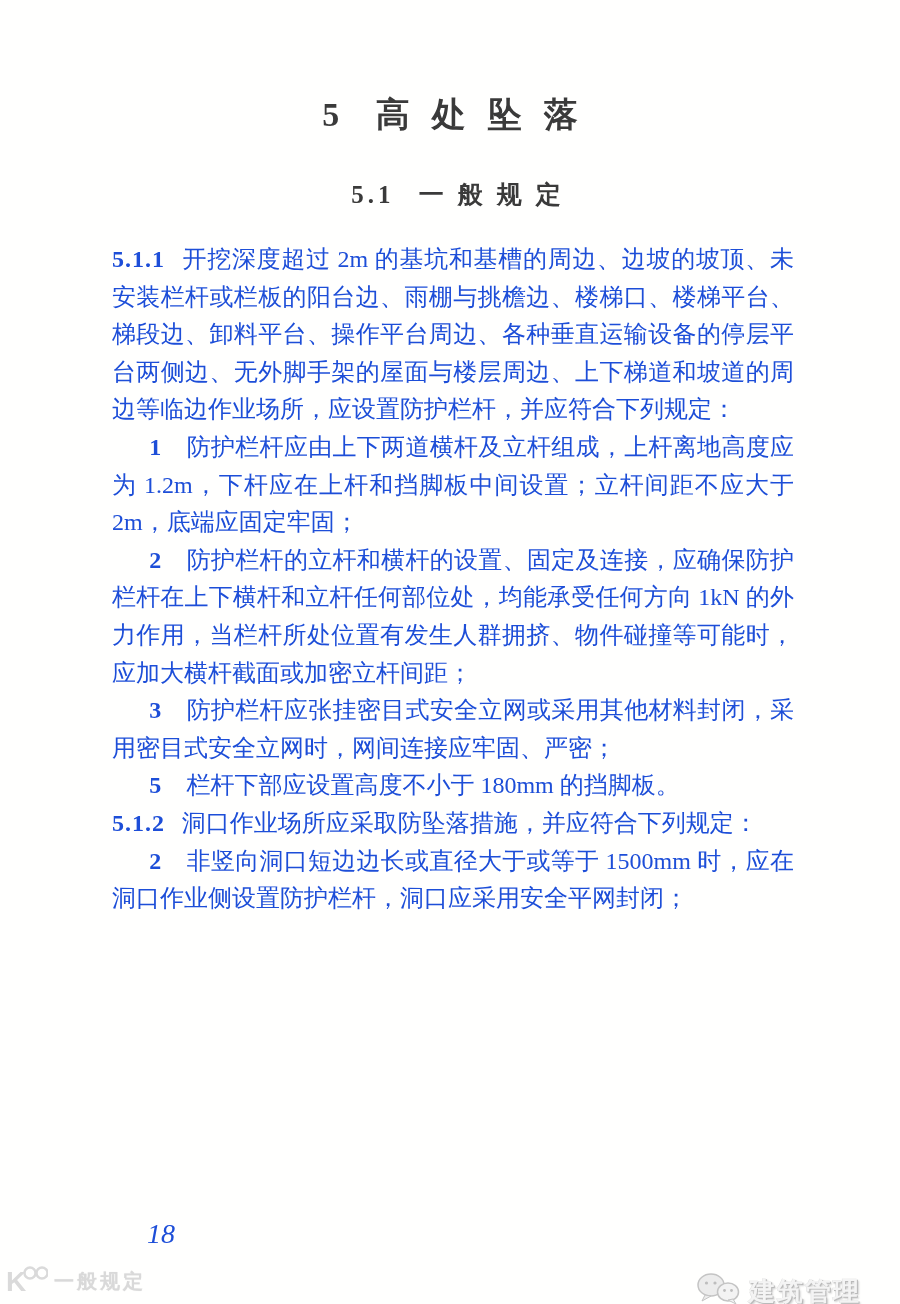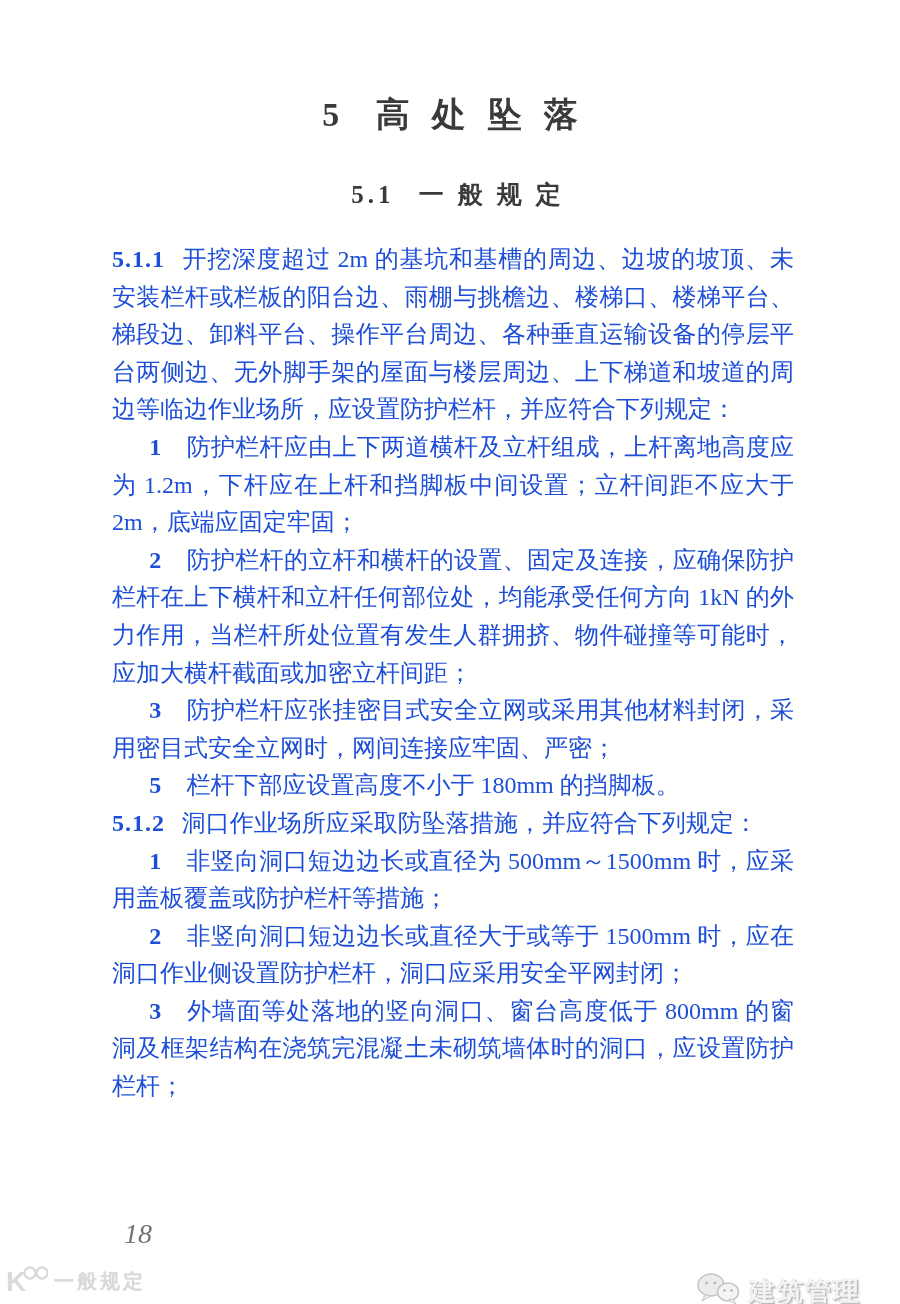--- a/index.html
+++ b/index.html
@@ -42,24 +42,24 @@
     text-align:justify;
     color:#1d4ed8;
   }
   .body-text p{margin:0;}
   p.clause .cnum{font-weight:bold;margin-right:0.7em;letter-spacing:1px;}
   p.item{text-indent:1.55em;}
   p.item .inum{font-weight:bold;margin-right:1.05em;}
   
   .page-number{
     position:absolute;
-    left:124px;top:1218px;
+    left:147px;top:1218px;
     font-style:italic;
     font-size:28px;
-    color:#737373;
+    color:#1d4ed8;
     font-family:"Liberation Serif","DejaVu Serif",serif;
   }
   .wm-left{
     position:absolute;
     left:6px;top:1262px;
     display:flex;align-items:center;gap:6px;
     color:#d7d7d7;
   }
   .wm-left .wm-text{
     font-family:"Liberation Sans","DejaVu Sans",sans-serif;
@@ -111,27 +111,21 @@
     </p>
     <p class="item">
       <span class="inum">5</span><span>栏杆下部应设置高度不小于 180mm 的挡脚板。</span>
     </p>
 
     <p class="clause">
       <span class="cnum">5.1.2</span><span>洞口作业场所应采取防坠落措施，并应符合下列规定：</span>
     </p>
 
     <p class="item">
-      <span class="inum">1</span><span>非竖向洞口短边边长或直径为 500mm～1500mm 时，应采用盖板覆盖或防护栏杆等措施；</span>
-    </p>
-    <p class="item">
       <span class="inum">2</span><span>非竖向洞口短边边长或直径大于或等于 1500mm 时，应在洞口作业侧设置防护栏杆，洞口应采用安全平网封闭；</span>
-    </p>
-    <p class="item">
-      <span class="inum">3</span><span>外墙面等处落地的竖向洞口、窗台高度低于 800mm 的窗洞及框架结构在浇筑完混凝土未砌筑墙体时的洞口，应设置防护栏杆；</span>
     </p>
 
   </div>
 
   <div class="page-number">18</div>
 
   <div class="wm-left">
     <span>
       <svg width="42" height="34" viewBox="0 0 42 34">
         <text x="0" y="29" font-family="Liberation Sans, DejaVu Sans, sans-serif" font-size="28" font-weight="bold" fill="#dadada">K</text>

